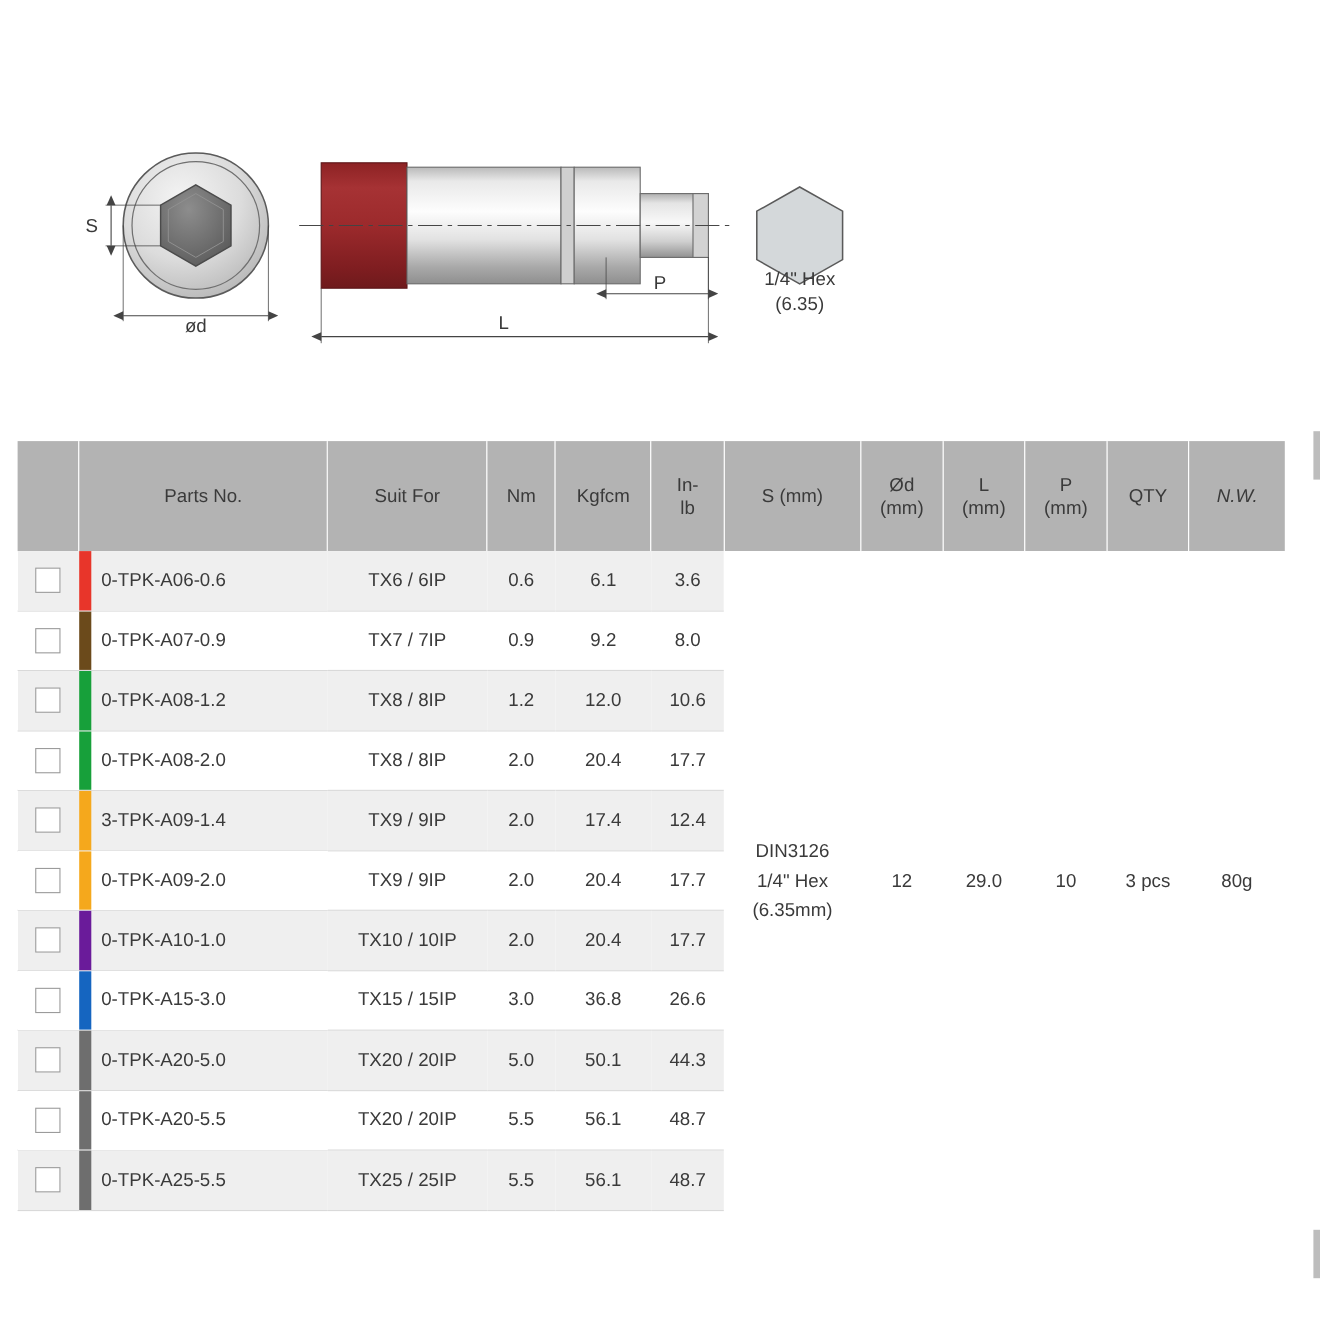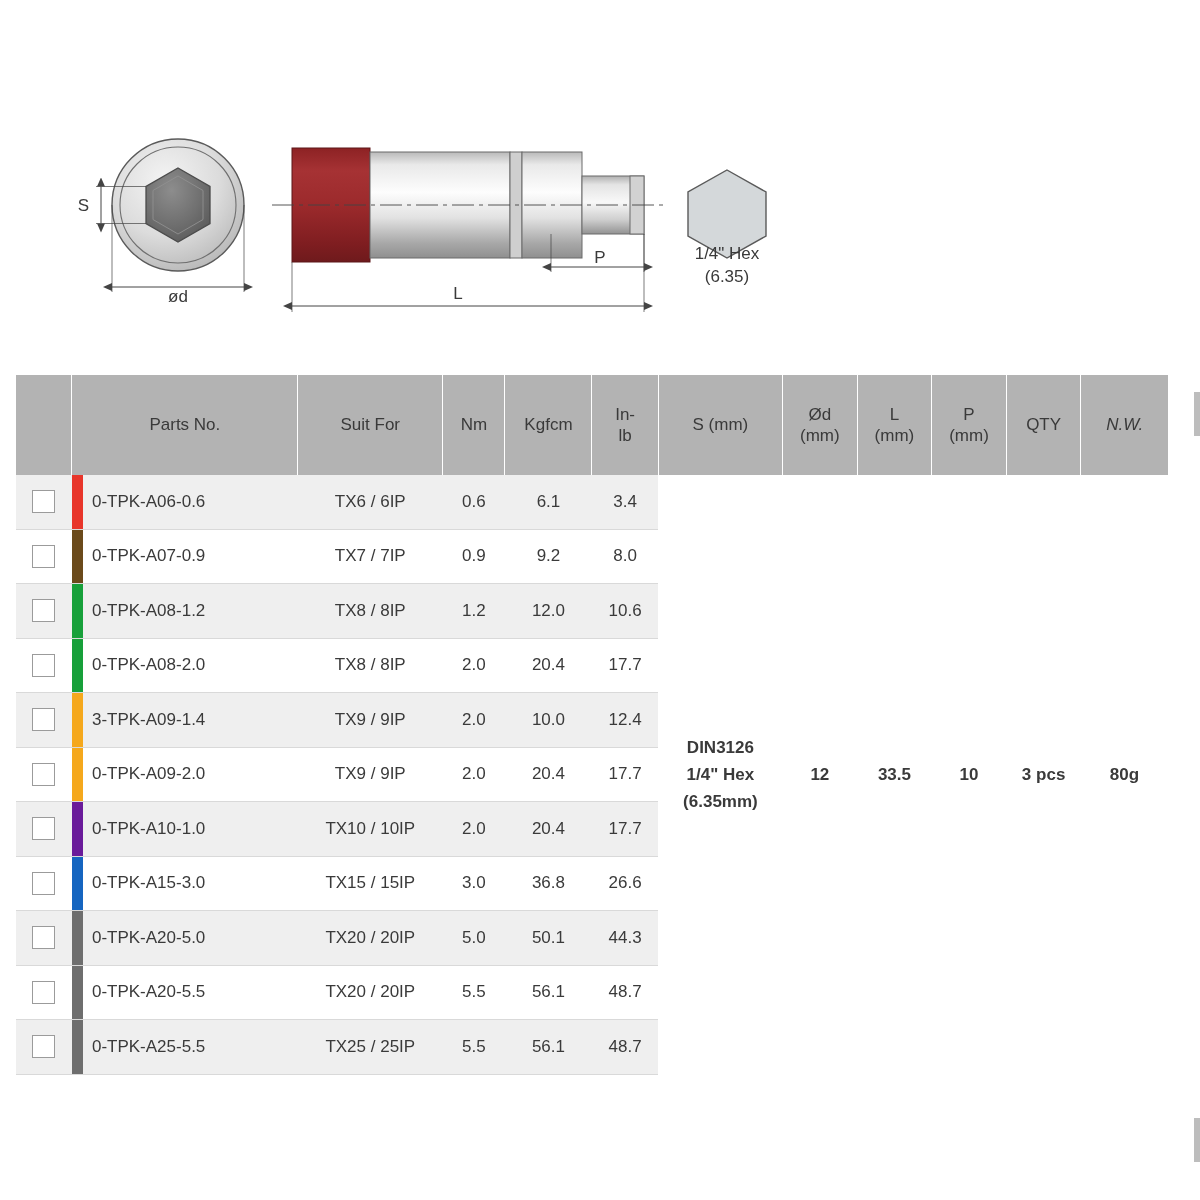--- a/index.html
+++ b/index.html
@@ -32,20 +32,21 @@
     position: absolute;
     left: 16px;
     top: 375px;
     width: 1152px;
   }
 
   table.spec {
     border-collapse: collapse;
     width: 1152px;
     table-layout: fixed;
+    margin-top: 26px;
   }
 
   table.spec th {
     background: #b3b3b3;
     color: #3a3a3a;
     font-weight: normal;
     font-size: 17px;
     height: 100px;
     vertical-align: middle;
     text-align: center;
@@ -105,21 +106,20 @@
   .part-label {
     padding-left: 9px;
     white-space: nowrap;
   }
 
   td.merged-cell {
     vertical-align: middle;
     text-align: center;
     background: #ffffff !important;
     border-bottom: none !important;
-    font-weight: bold;
   }
 
   .din-line { line-height: 1.6; }
 
   
   .edge-mark {
     position: absolute;
     right: 0;
     width: 6px;
     background: #bdbdbd;
@@ -261,28 +261,28 @@
           <td class="cell-check"><span class="checkbox"></span></td>
           <td class="cell-part">
             <div class="part-inner">
               <span class="color-bar" style="background: rgb(232, 53, 42);"></span>
               <span class="part-label">0-TPK-A06-0.6</span>
             </div>
           </td>
           <td>TX6 / 6IP</td>
           <td>0.6</td>
           <td>6.1</td>
-          <td>3.4</td>
+          <td>3.6</td>
           <td class="merged-cell" rowspan="11">
             <div class="din-line">DIN3126</div>
             <div class="din-line">1/4" Hex</div>
             <div class="din-line">(6.35mm)</div>
           </td>
           <td class="merged-cell" rowspan="11">12</td>
-          <td class="merged-cell" rowspan="11">33.5</td>
+          <td class="merged-cell" rowspan="11">29.0</td>
           <td class="merged-cell" rowspan="11">10</td>
           <td class="merged-cell" rowspan="11">3 pcs</td>
           <td class="merged-cell" rowspan="11">80g</td>
         </tr>
         <tr class="row-even">
           <td class="cell-check"><span class="checkbox"></span></td>
           <td class="cell-part">
             <div class="part-inner">
               <span class="color-bar" style="background: rgb(107, 74, 27);"></span>
               <span class="part-label">0-TPK-A07-0.9</span>
@@ -322,21 +322,21 @@
         <tr class="row-odd">
           <td class="cell-check"><span class="checkbox"></span></td>
           <td class="cell-part">
             <div class="part-inner">
               <span class="color-bar" style="background: rgb(245, 168, 28);"></span>
               <span class="part-label">3-TPK-A09-1.4</span>
             </div>
           </td>
           <td>TX9 / 9IP</td>
           <td>2.0</td>
-          <td>10.0</td>
+          <td>17.4</td>
           <td>12.4</td>
         </tr>
         <tr class="row-even">
           <td class="cell-check"><span class="checkbox"></span></td>
           <td class="cell-part">
             <div class="part-inner">
               <span class="color-bar" style="background: rgb(245, 168, 28);"></span>
               <span class="part-label">0-TPK-A09-2.0</span>
             </div>
           </td>

